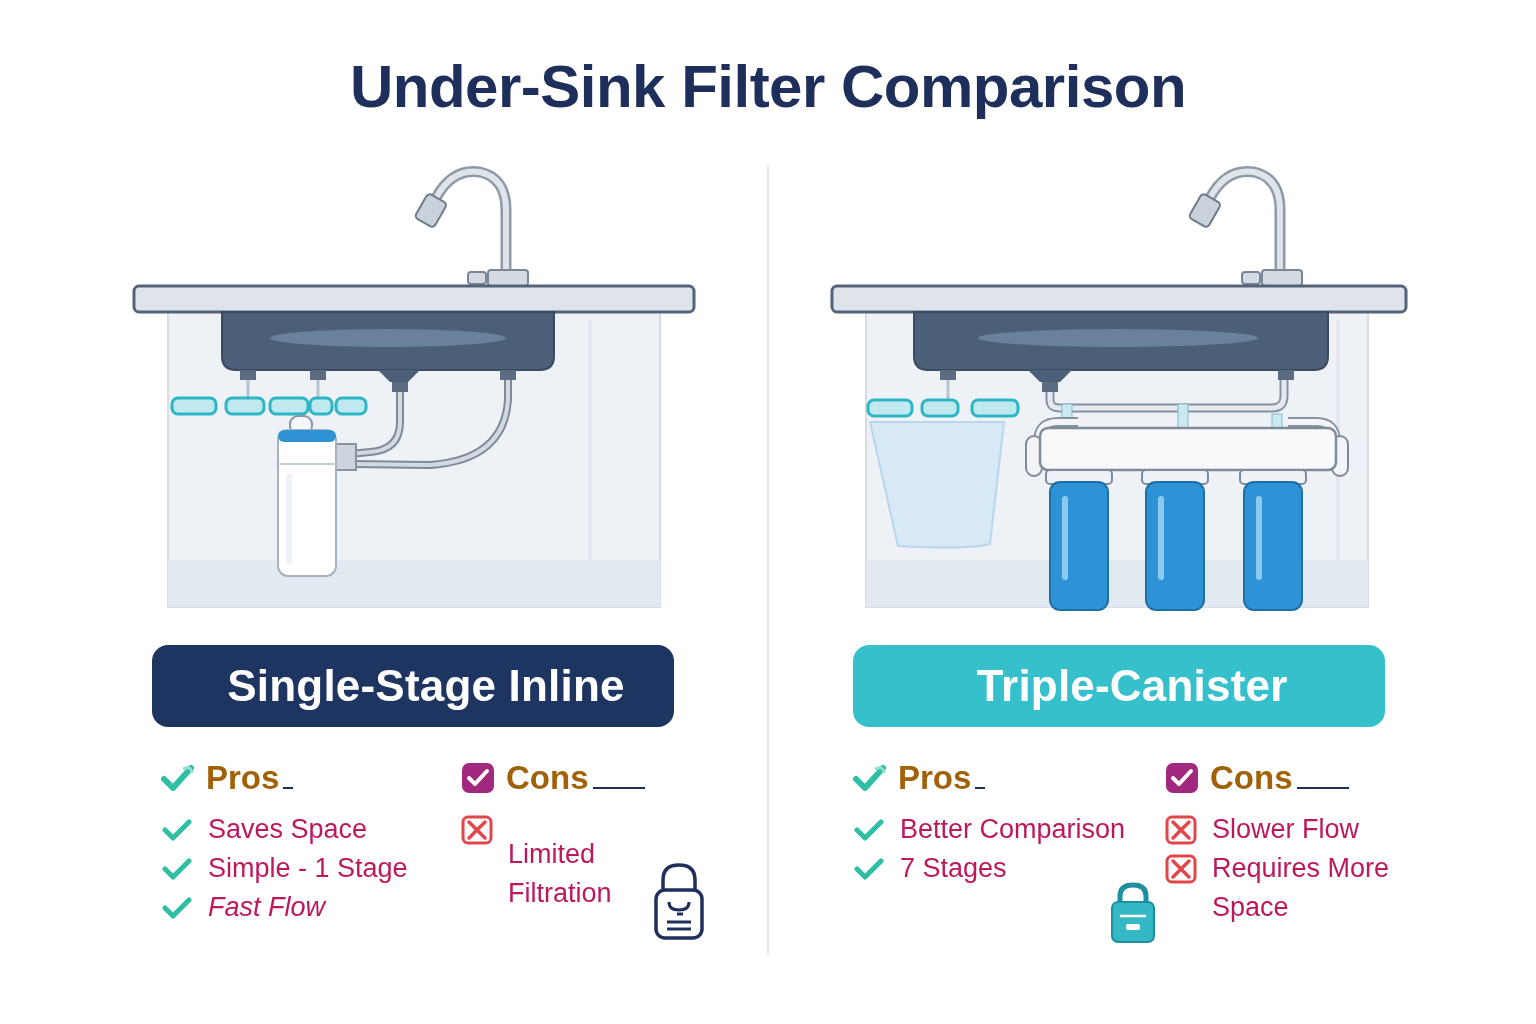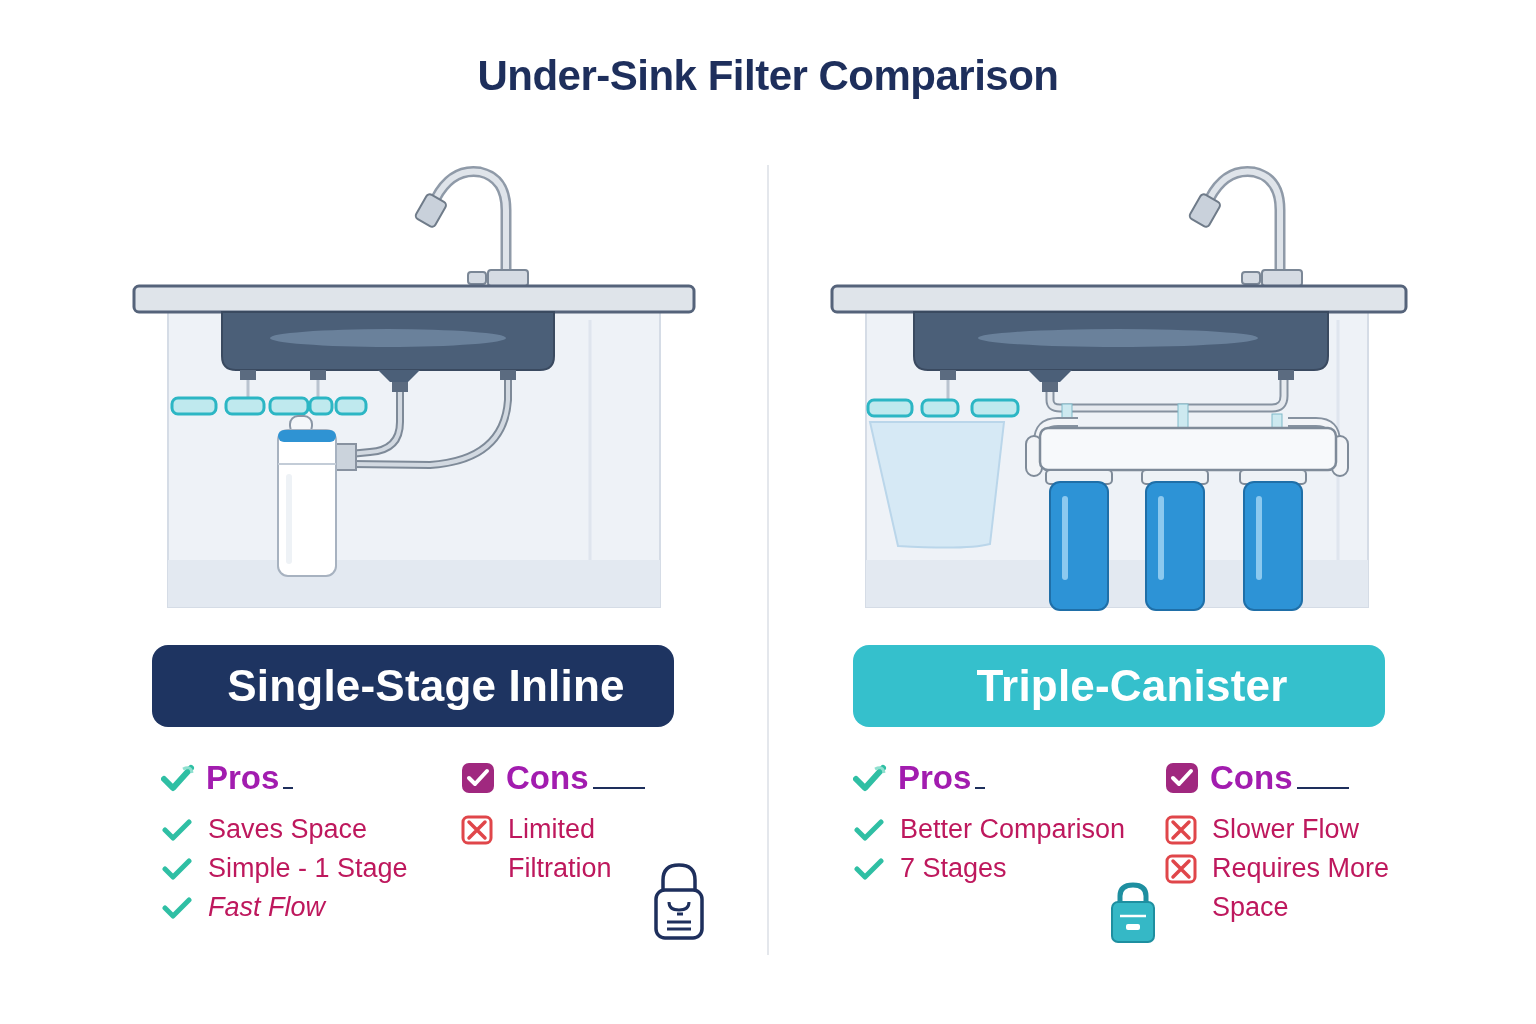--- a/index.html
+++ b/index.html
@@ -1,21 +1,21 @@
 <!DOCTYPE html>
 <html><head>
 <meta charset="utf-8">
 <style>
   * { box-sizing: border-box; margin: 0; padding: 0; }
   html, body { width: 1536px; height: 1024px; background: #ffffff; overflow: hidden; }
   body { font-family: "Liberation Sans", "DejaVu Sans", sans-serif; color: #1f2d55; position: relative; }
 
   .title {
     position: absolute; left: 0; top: 52px; width: 1536px; text-align: center;
-    font-size: 42px; font-weight: 700; color: #1e2f5c; letter-spacing: -0.5px;
+    font-size: 60px; font-weight: 700; color: #1e2f5c; letter-spacing: -0.5px;
   }
   .divider {
     position: absolute; left: 767px; top: 165px; width: 2px; height: 790px; background: #e4e7ec;
   }
 
   .panel { position: absolute; top: 160px; }
   .panel.left { left: 130px; width: 580px; }
   .panel.right { left: 828px; width: 590px; }
 
   .illus { position: absolute; left: 0; top: 0; width: 100%; height: 460px; }
@@ -25,21 +25,21 @@
     position: absolute; top: 485px; height: 82px; border-radius: 16px;
     display: flex; align-items: center; justify-content: center;
     color: #ffffff; font-size: 44px; font-weight: 700; letter-spacing: 0.2px; padding-left: 26px;
   }
   .panel.left .badge { left: 22px; width: 522px; background: #1e3461; }
   .panel.right .badge { left: 25px; width: 532px; background: #35c0cc; }
 
   .col { position: absolute; top: 598px; }
   .col-head { display: flex; align-items: center; height: 40px; }
   .col-head .hicon { width: 36px; height: 36px; margin-right: 10px; display: flex; align-items: center; justify-content: center; }
-  .col-head .hlabel { font-size: 33px; font-weight: 700; color: #a21caf; }
+  .col-head .hlabel { font-size: 33px; font-weight: 700; color: #a16207; }
   .col-head .rule { display: inline-block; height: 2px; background: #1e2f5c; margin-left: 4px; align-self: flex-end; margin-bottom: 9px; }
 
   .items { margin-top: 12px; }
   .item { display: flex; align-items: flex-start; font-size: 27px; color: #be185d; line-height: 39px; }
   .item .iicon { width: 34px; height: 39px; margin-right: 14px; display: flex; align-items: center; justify-content: center; flex: none; }
   .item .itext { max-width: 200px; }
   .item .itext.wide { max-width: 230px; }
 
   .lock { position: absolute; }
 </style>
@@ -151,21 +151,21 @@
       <span class="rule" style="width:52px;"></span>
     </div>
     <div class="items">
       <div class="item">
         <span class="iicon">
             <svg width="32" height="30" viewBox="0 0 32 30">
               <rect x="2" y="2" width="28" height="26" rx="5" fill="none" stroke="#e0464a" stroke-width="3"></rect>
               <path d="M8 7 L24 23 M24 7 L8 23" stroke="#e0464a" stroke-width="3.5" stroke-linecap="round"></path>
             </svg>
           </span>
-        <span class="itext" style="max-width:140px;">Limited Filtration</span>
+        <span class="itext" style="max-width:140px;margin-top:25px;">Limited Filtration</span>
       </div>
     </div>
   </div>
 
   <div class="lock" style="left:523px; top:702px;">
     <svg width="52" height="80" viewBox="0 0 52 80">
         <path d="M10 30 L10 18 Q10 3 26 3 Q42 3 42 18 L42 30" fill="none" stroke="#1e2f5c" stroke-width="3.5"></path>
         <rect x="3" y="28" width="46" height="48" rx="9" fill="#ffffff" stroke="#1e2f5c" stroke-width="3.5"></rect>
         <path d="M16 40 Q16 48 26 48 Q36 48 36 40" fill="none" stroke="#1e2f5c" stroke-width="3"></path>
         <line x1="24" y1="52" x2="30" y2="52" stroke="#1e2f5c" stroke-width="3"></line>

